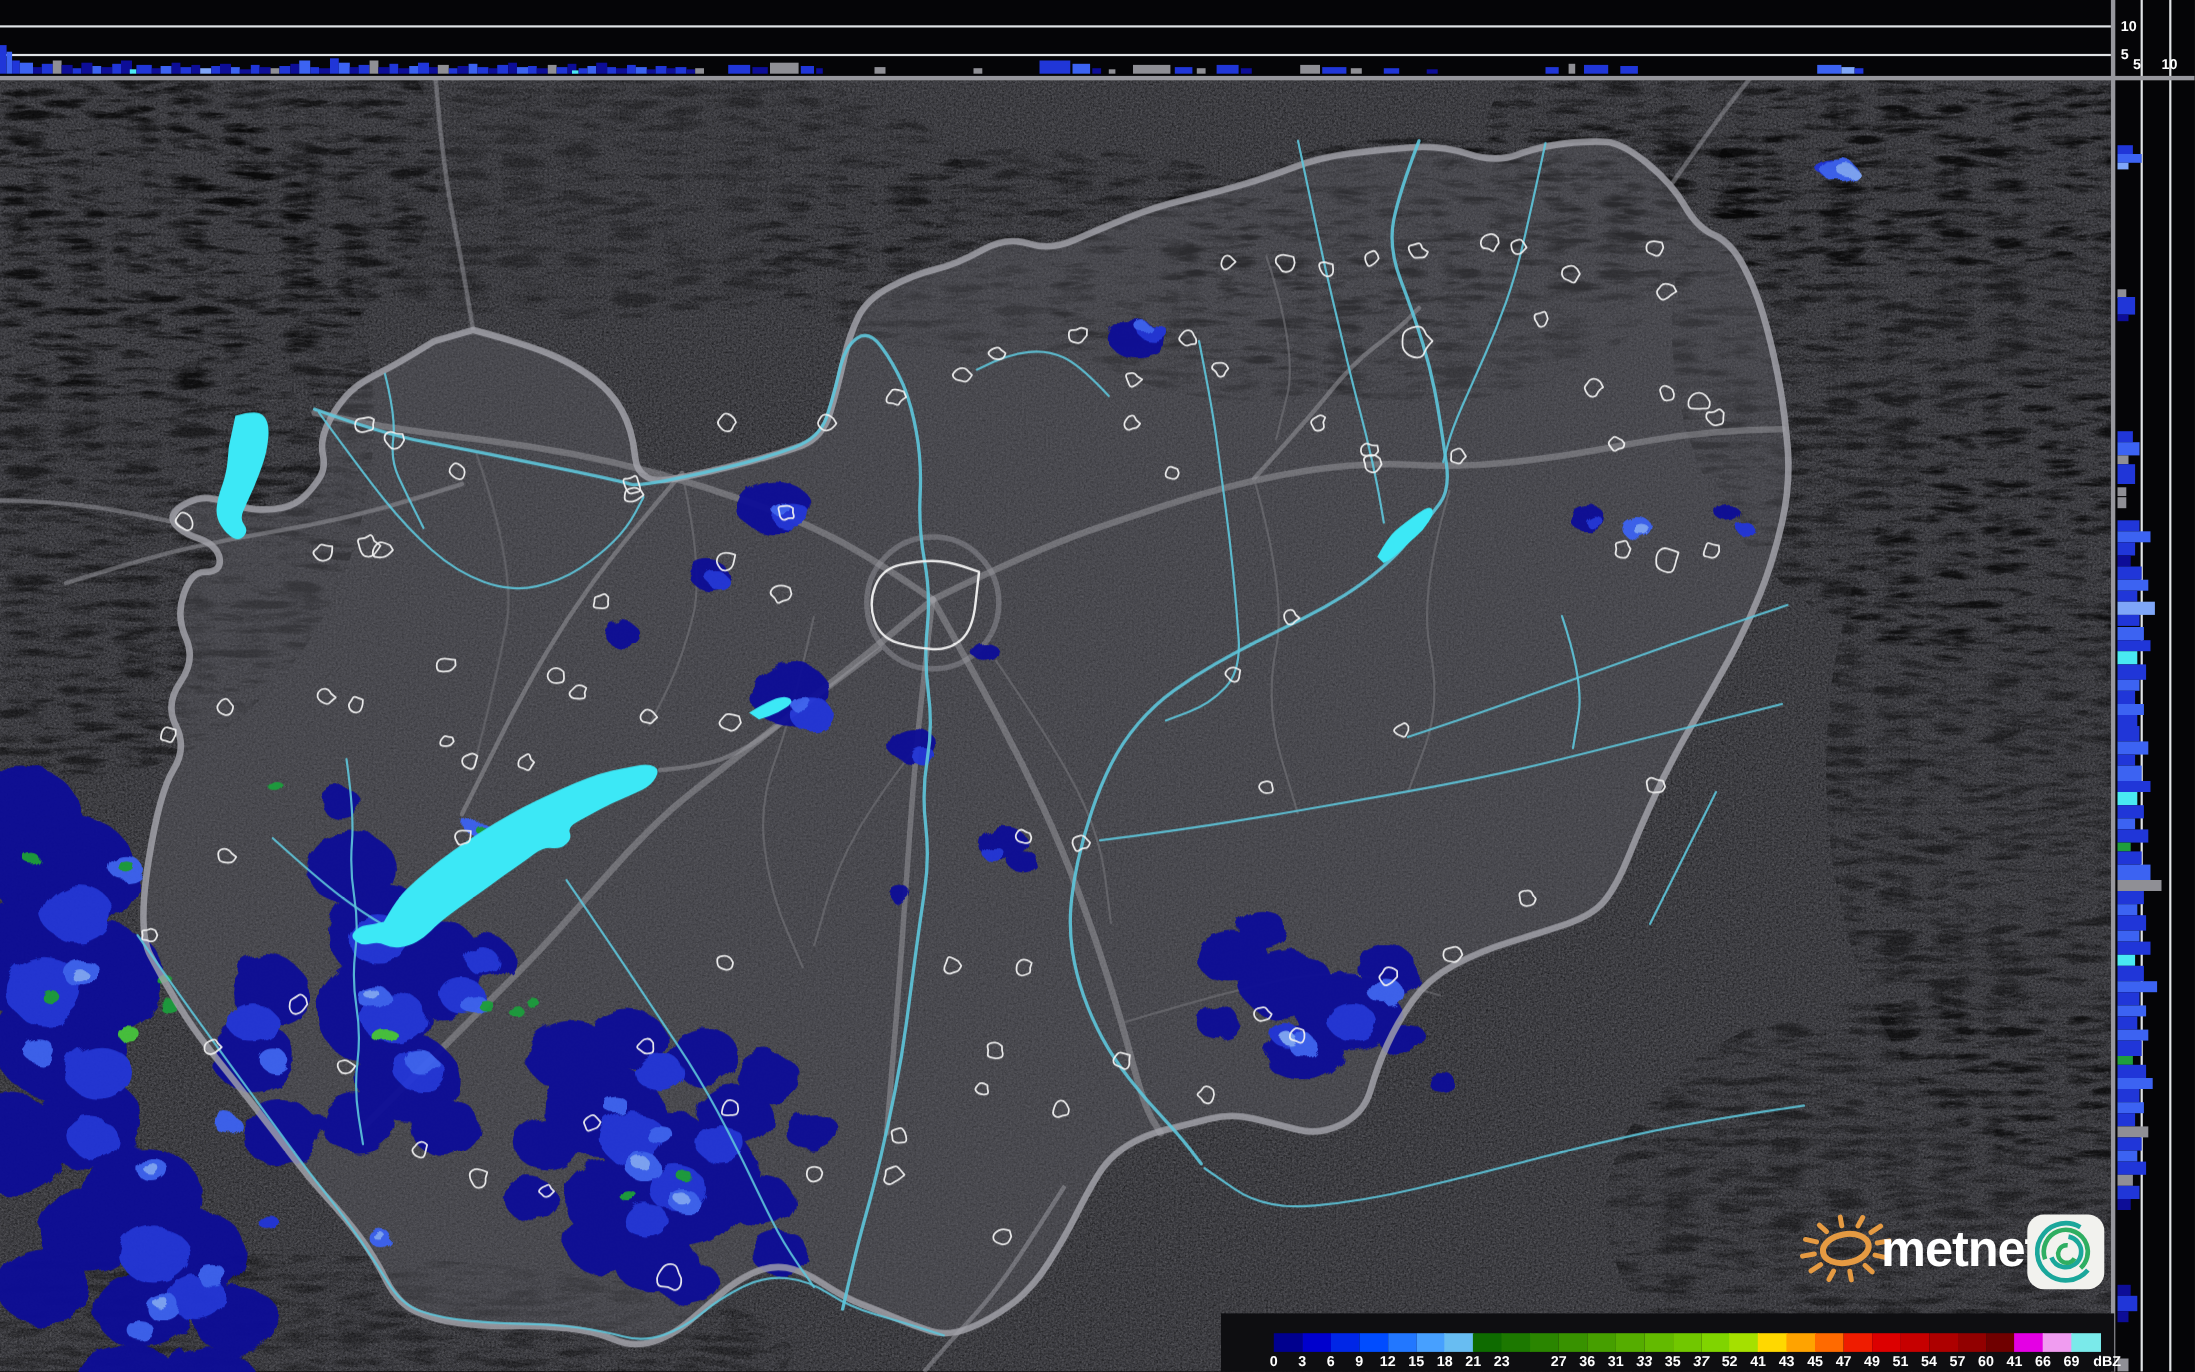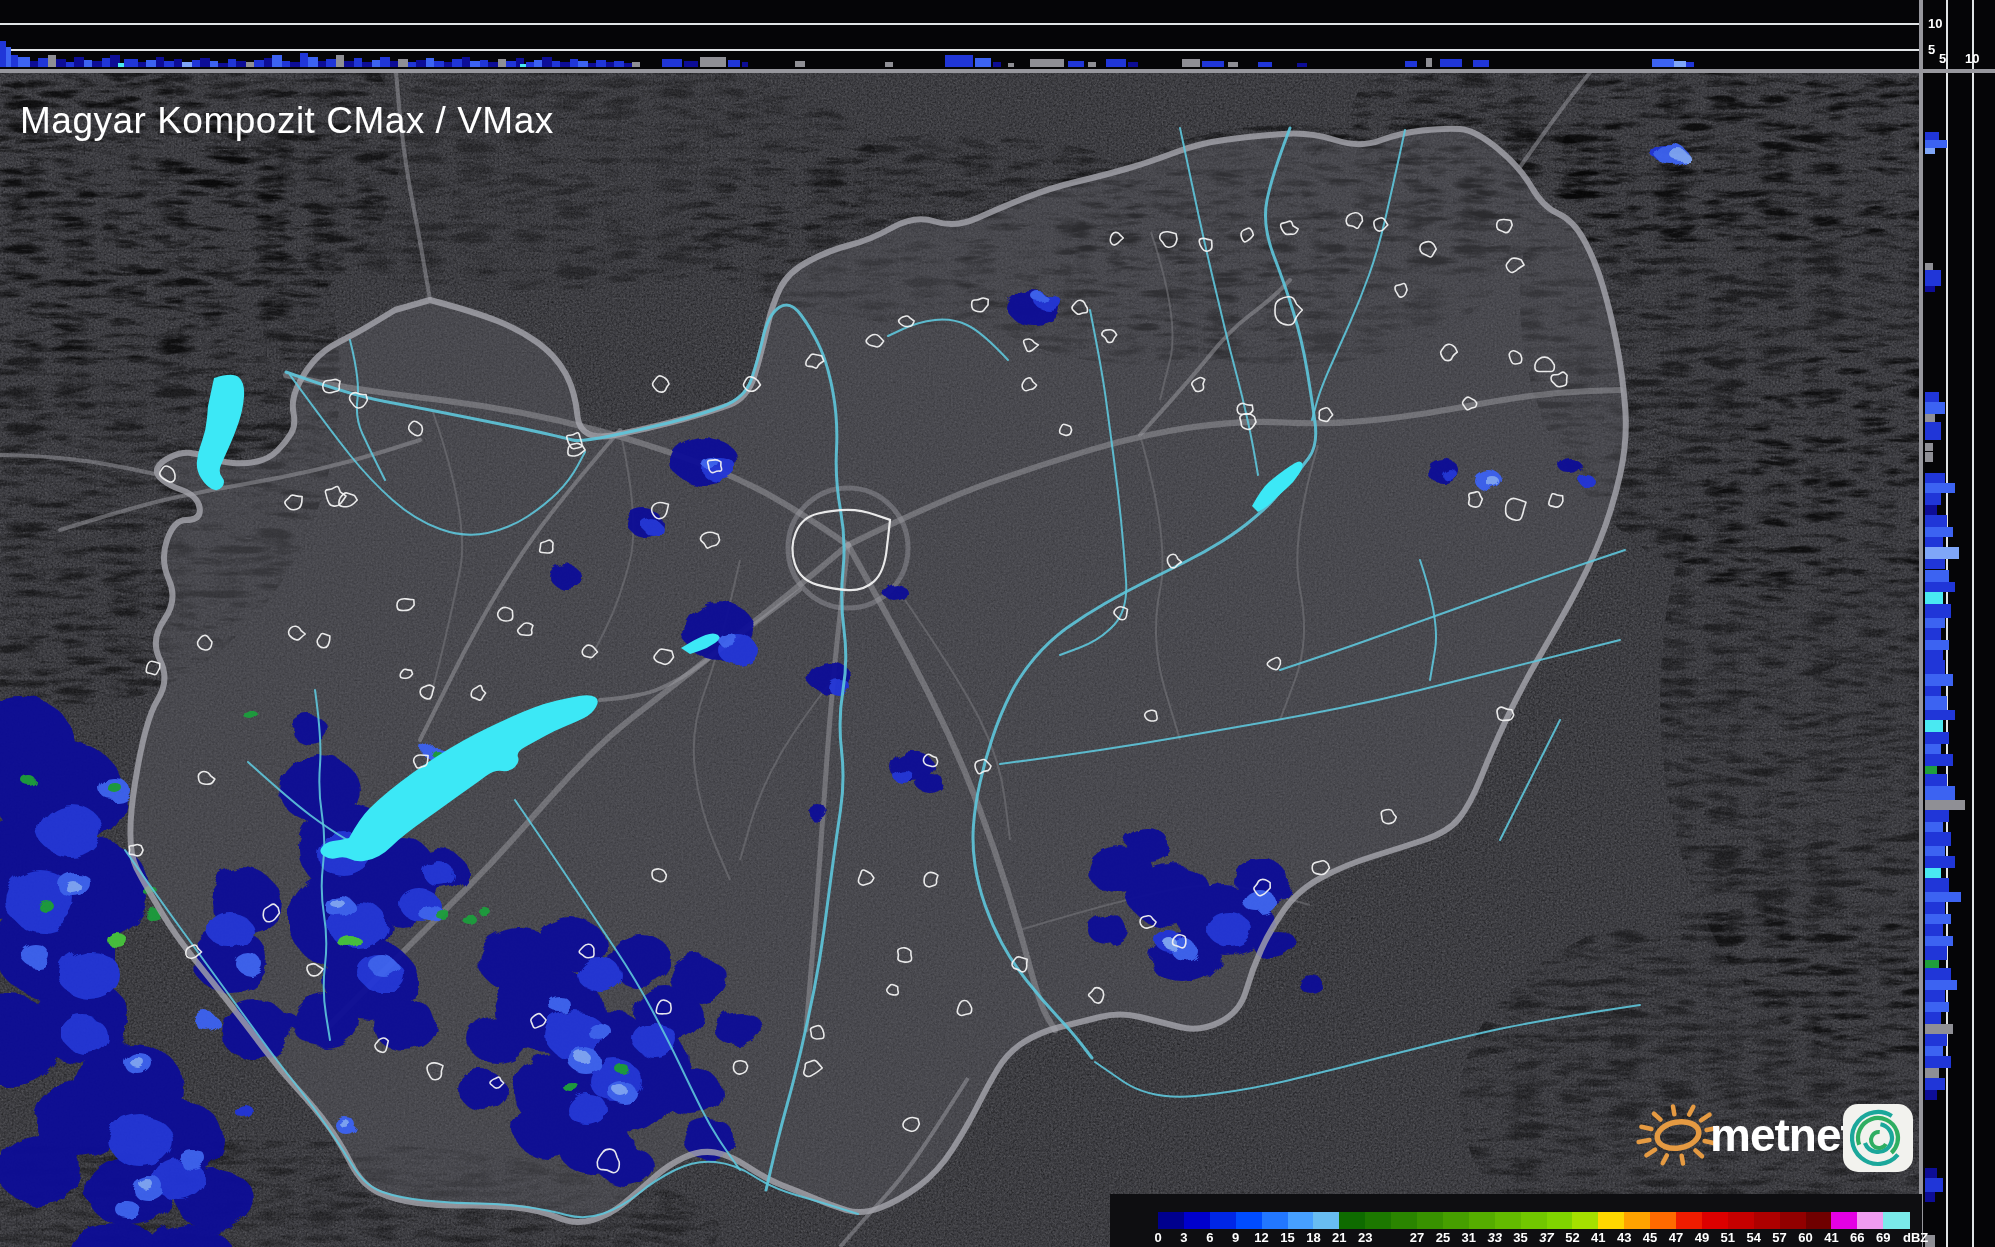--- a/index.html
+++ b/index.html
@@ -559,21 +559,20 @@
   <div id="hsep"></div>
   <div id="vsep"></div>
   <div id="axis-labels">
       <div class="axis-label" style="left: 1928px; top: 17px;">10</div>
       <div class="axis-label" style="left: 1928px; top: 43px;">5</div>
       <div class="axis-label" style="left: 1939px; top: 52px;">5</div>
       <div class="axis-label" style="left: 1965px; top: 52px;">10</div>
     </div>
 
   <div id="title-block">
-    <div id="main-title">Magyar Kompozit CMax / VMax</div>
   </div>
 
   <div id="colorbar">
     <div id="cb-swatches">
         <div class="swatch" style="left: 48px; width: 26.4px; background: rgb(0, 0, 142);"></div>
         <div class="swatch" style="left: 73.9px; width: 26.4px; background: rgb(0, 0, 205);"></div>
         <div class="swatch" style="left: 99.8px; width: 26.4px; background: rgb(0, 38, 230);"></div>
         <div class="swatch" style="left: 125.7px; width: 26.4px; background: rgb(0, 76, 255);"></div>
         <div class="swatch" style="left: 151.6px; width: 26.4px; background: rgb(34, 119, 255);"></div>
         <div class="swatch" style="left: 177.5px; width: 26.4px; background: rgb(71, 160, 255);"></div>
@@ -606,21 +605,21 @@
         <div class="cb-label" style="left: 73.9px;">3</div>
         <div class="cb-label" style="left: 99.8px;">6</div>
         <div class="cb-label" style="left: 125.7px;">9</div>
         <div class="cb-label" style="left: 151.6px;">12</div>
         <div class="cb-label" style="left: 177.5px;">15</div>
         <div class="cb-label" style="left: 203.4px;">18</div>
         <div class="cb-label" style="left: 229.3px;">21</div>
         <div class="cb-label" style="left: 255.2px;">23</div>
         <div class="cb-label" style="left: 281.1px; margin-top: 28px;">25</div>
         <div class="cb-label" style="left: 307px;">27</div>
-        <div class="cb-label" style="left: 332.9px;">25</div>
+        <div class="cb-label" style="left: 332.9px;">36</div>
         <div class="cb-label" style="left: 358.8px;">31</div>
         <div class="cb-label" style="left: 384.7px; font-style: italic;">33</div>
         <div class="cb-label" style="left: 410.6px;">35</div>
         <div class="cb-label" style="left: 436.5px; font-style: italic;">37</div>
         <div class="cb-label" style="left: 462.4px;">52</div>
         <div class="cb-label" style="left: 488.3px;">41</div>
         <div class="cb-label" style="left: 514.2px;">43</div>
         <div class="cb-label" style="left: 540.1px;">45</div>
         <div class="cb-label" style="left: 566px;">47</div>
         <div class="cb-label" style="left: 591.9px; text-align: right;">49</div>

